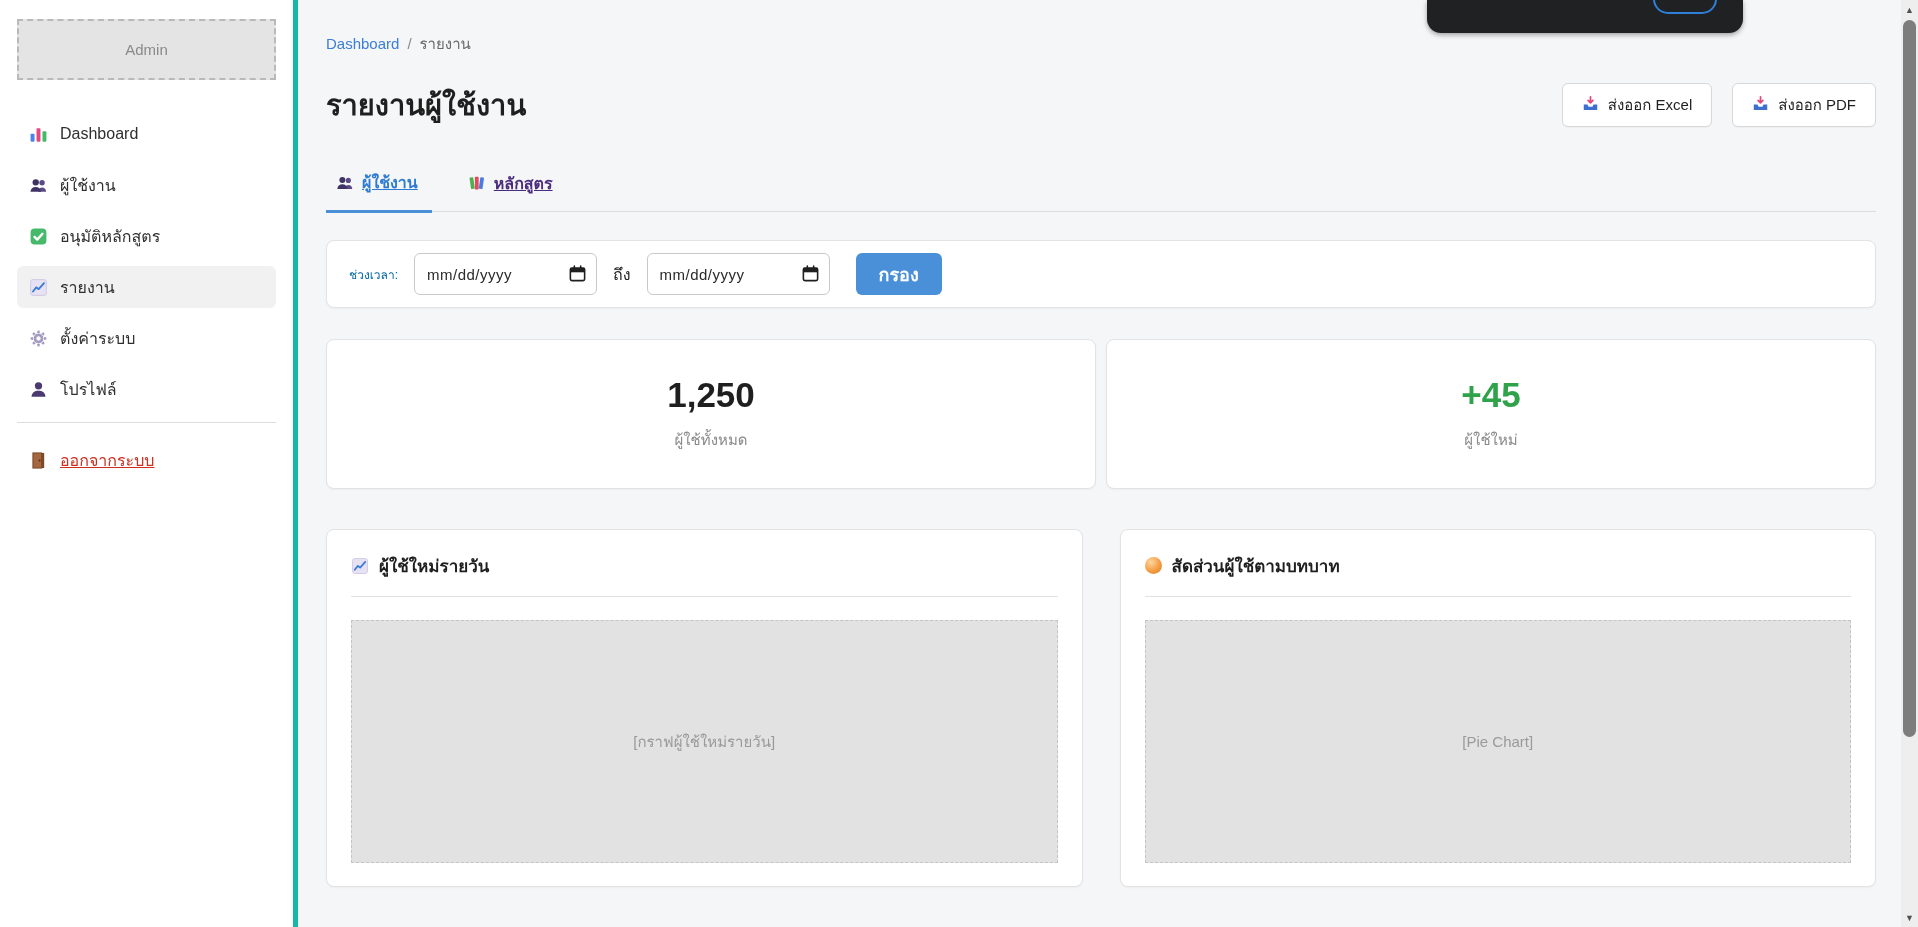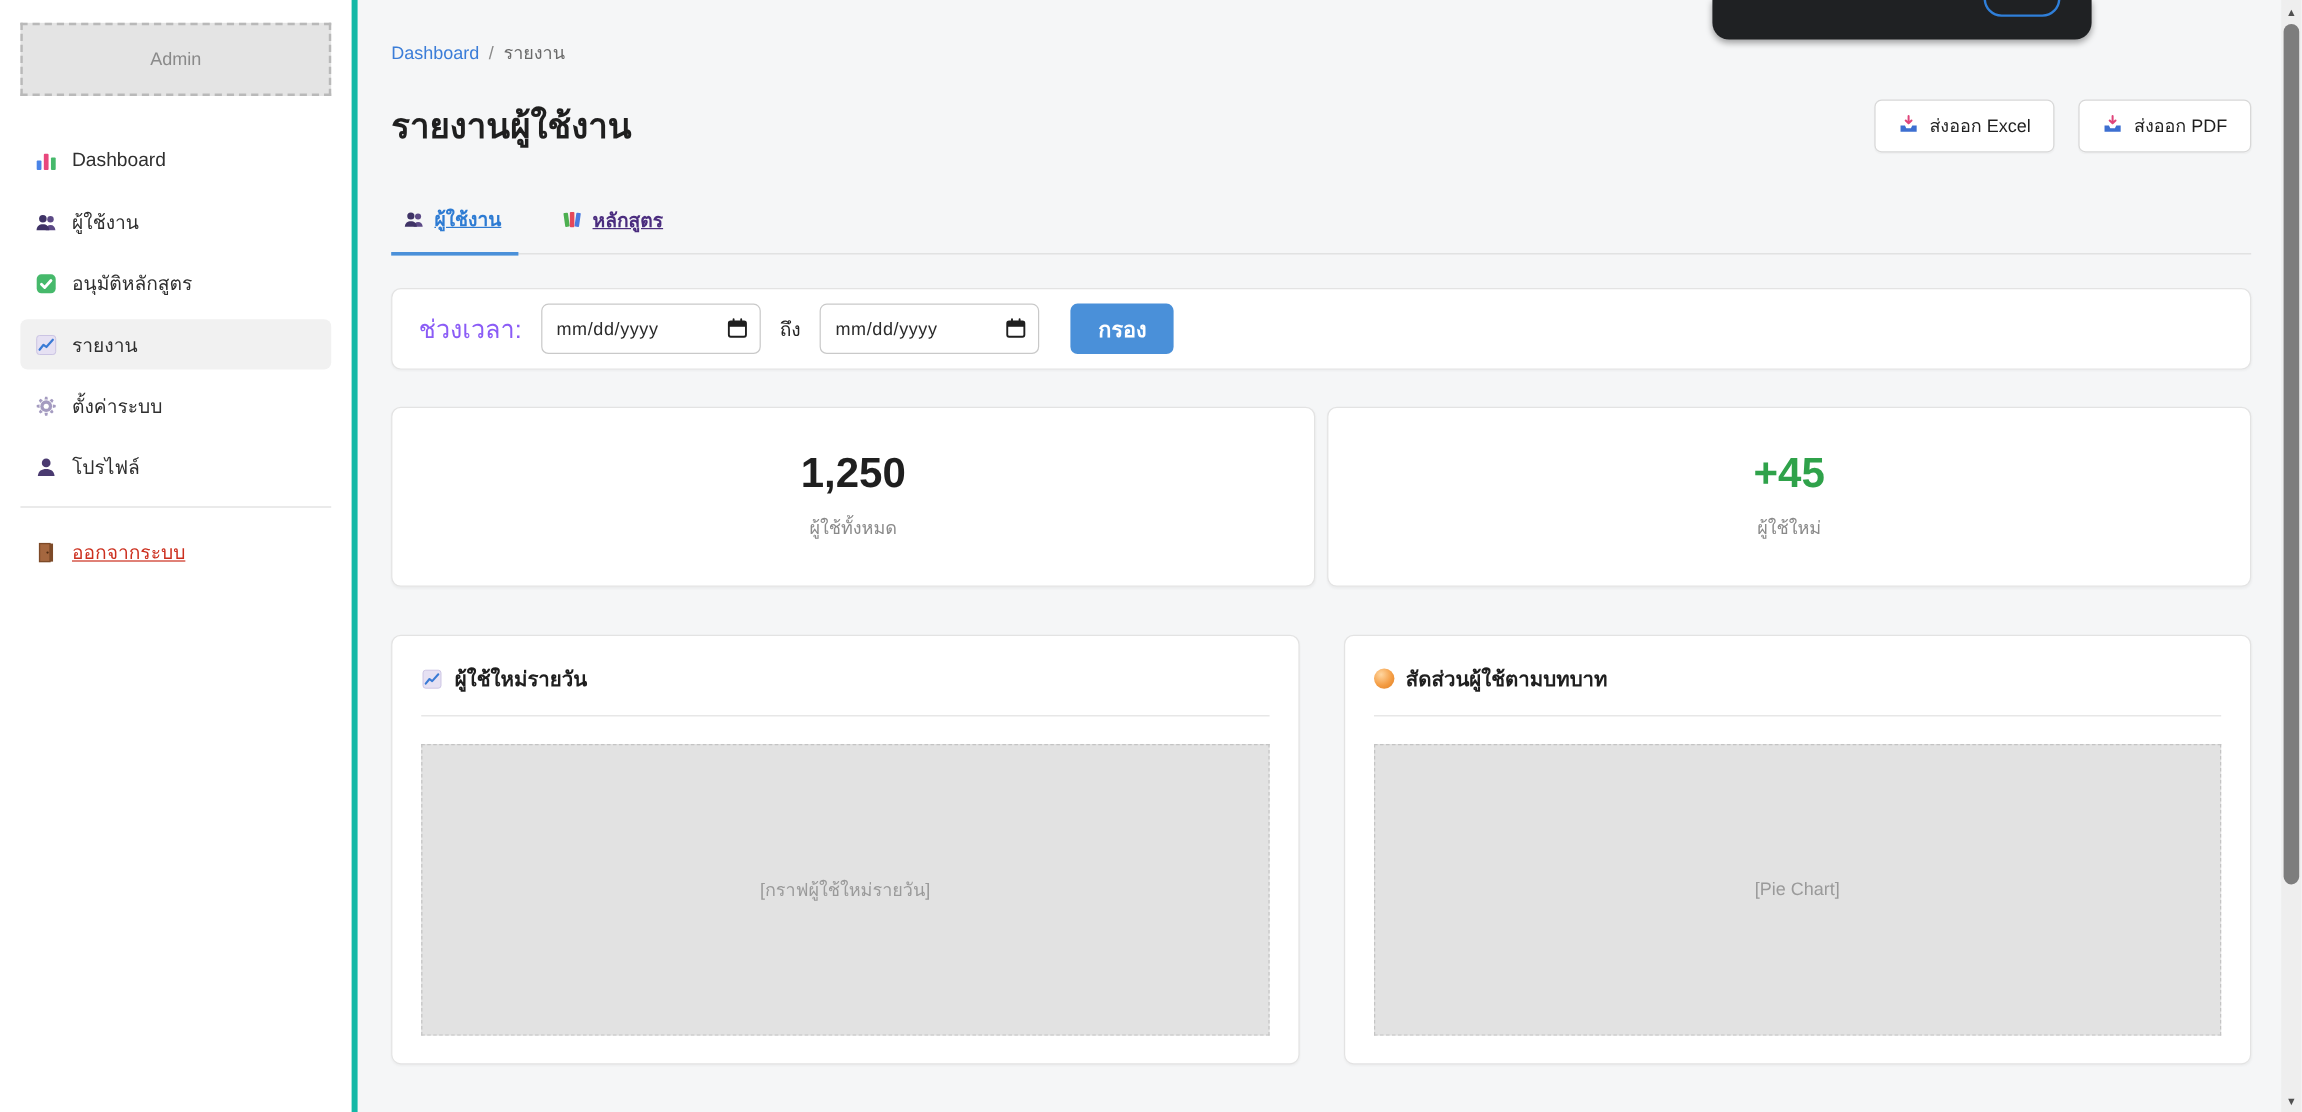--- a/index.html
+++ b/index.html
@@ -43,21 +43,21 @@
   .tab .ic { width:18px; height:18px; display:inline-flex; }
   .tab .ic svg { width:100%; height:100%; }
   .tab.active { color:#2d7bd3; border-bottom:3px solid #4a90d9; margin-bottom:-2px; }
   .tab.inactive { color:#4b2d7f; }
 
   
   .card { background:#ffffff; border:1px solid #e3e3e3; border-radius:8px;
           box-shadow:0 1px 2px rgba(0,0,0,.04); }
   .filter-card { margin-top:28px; height:68px; display:flex; align-items:center;
                  gap:16px; padding:0 22px; }
-  .filter-label { font-size:21px; color:#8b5cf6; }
+  .filter-label { font-size:12px; color:#0369a1; }
   .date-wrap { position:relative; width:183px; height:42px; }
   .date-wrap input { width:100%; height:100%; border:1px solid #c9c9c9; border-radius:6px;
                      padding:0 38px 0 12px; font-size:15px; color:#1a1a1a;
                      font-family:"Liberation Sans", sans-serif; background:#fff; }
   .date-wrap input::placeholder { color:#2b2b2b; letter-spacing:.5px; }
   .cal-ic { position:absolute; right:10px; top:11px; width:19px; height:19px; cursor:pointer; }
   .to-label { font-size:16px; color:#222222; }
   .btn-filter { background:#4a90d9; color:#ffffff; border:none; border-radius:6px;
                 height:42px; padding:0 23px; font-size:18px; font-weight:bold; cursor:pointer;
                 margin-left:10px; font-family:"Liberation Sans", sans-serif; }

